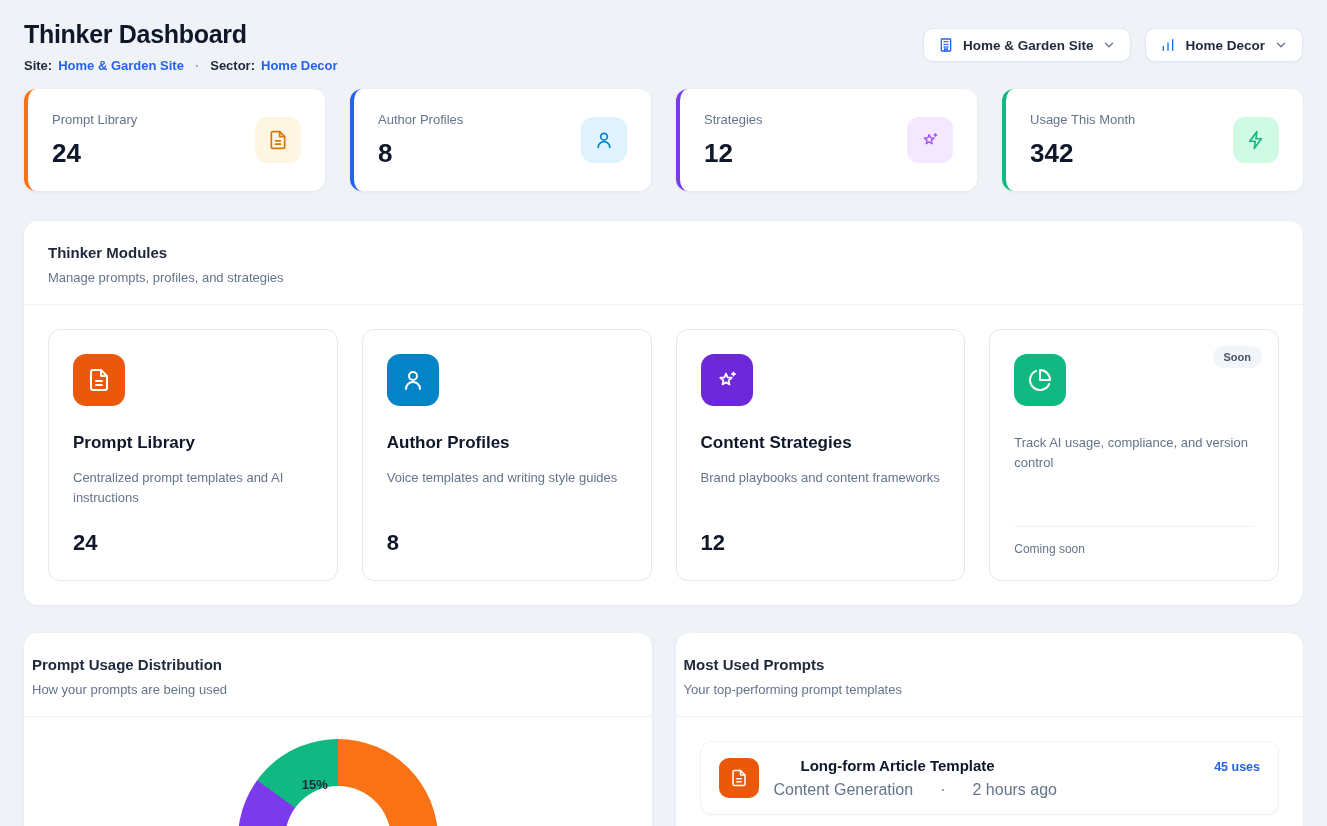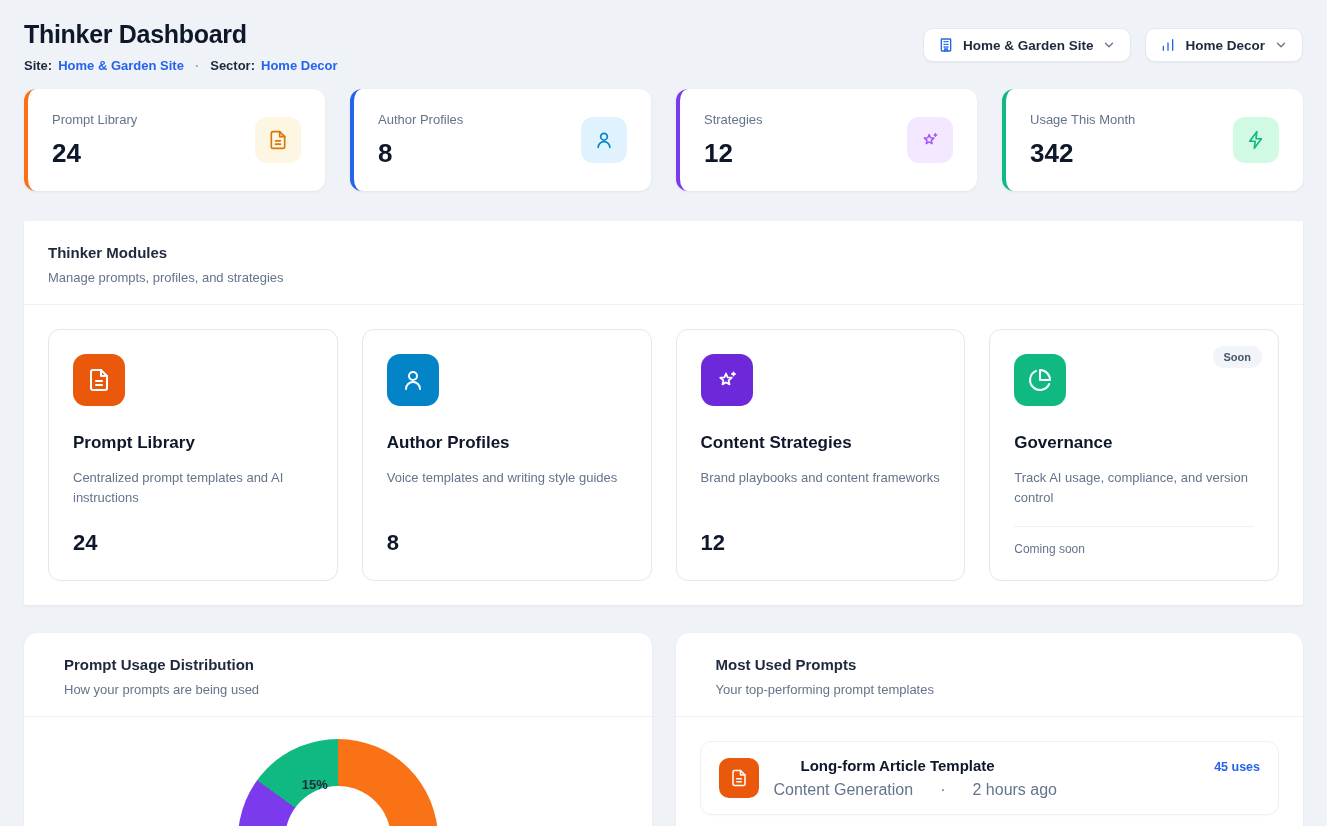--- a/index.html
+++ b/index.html
@@ -34,21 +34,21 @@
     padding:20px 24px; min-height:102px;
     display:flex; justify-content:space-between; align-items:center;
     box-shadow:0 1px 3px rgba(16,24,40,.06);
   }
   .stat-label { font-size:13px; color:#64748b; font-weight:500; margin-bottom:11px; }
   .stat-value { font-size:26px; font-weight:800; color:#0f172a; }
   .stat-icon { width:46px; height:46px; border-radius:12px; display:flex; align-items:center; justify-content:center; flex:none; }
   .stat-icon svg { width:20px; height:20px; display:block; }
 
   
-  .modules-card { background:#fff; border-radius:2px; box-shadow:0 1px 3px rgba(16,24,40,.06); margin-bottom:28px; }
+  .modules-card { background:#fff; border-radius:14px; box-shadow:0 1px 3px rgba(16,24,40,.06); margin-bottom:28px; }
   .modules-header { padding:23px 24px 19px; border-bottom:1px solid #eef1f5; }
   .section-title { font-size:15px; font-weight:700; color:#1e293b; margin-bottom:9px; }
   .section-subtitle { font-size:13px; color:#64748b; font-weight:400; }
   .modules-grid { display:grid; grid-template-columns:repeat(4,1fr); gap:24px; padding:24px; }
   .module-card {
     position:relative; border:1px solid #e2e8f0; border-radius:12px; background:#fff;
     padding:24px; min-height:252px; display:flex; flex-direction:column; cursor:pointer;
   }
   .module-icon { width:52px; height:52px; border-radius:13px; display:flex; align-items:center; justify-content:center; margin-bottom:27px; flex:none; }
   .module-icon svg { width:24px; height:24px; color:#fff; display:block; }
@@ -57,21 +57,21 @@
   .module-count { font-size:22px; font-weight:800; color:#0f172a; margin-top:auto; padding-top:18px; }
   .soon-badge {
     position:absolute; top:16px; right:16px; background:#f1f5f9; color:#475569;
     font-size:11px; font-weight:600; padding:5px 11px; border-radius:999px;
   }
   .module-footer { margin-top:auto; border-top:1px solid #eef1f5; padding-top:15px; font-size:12px; color:#64748b; }
 
   
   .bottom-row { display:grid; grid-template-columns:1fr 1fr; gap:24px; }
   .panel { background:#fff; border-radius:14px; box-shadow:0 1px 3px rgba(16,24,40,.06); height:400px; overflow:hidden; }
-  .panel-header { padding:23px 40px 19px; border-bottom:1px solid #eef1f5; }
+  .panel-header { padding:23px 8px 19px; border-bottom:1px solid #eef1f5; }
 
   .chart-body { display:flex; justify-content:center; padding-top:22px; }
   .donut { position:relative; width:200px; height:200px; border-radius:50%; background:#e2e8f0; }
   .donut-hole { position:absolute; left:50%; top:50%; transform:translate(-50%,-50%); width:106px; height:106px; background:#fff; border-radius:50%; }
   .donut-label { position:absolute; left:64px; top:38px; font-size:13px; font-weight:700; color:#1e293b; }
 
   .prompts-body { padding:24px; }
   .prompt-item {
     display:flex; align-items:center; gap:15px;
     border:1px solid #eef1f5; border-radius:12px; background:#fff;
@@ -231,21 +231,20 @@
       </div>
 
       <div class="module-card">
         <span class="soon-badge">Soon</span>
         <div class="module-icon" style="background-color: rgb(16, 185, 129);">
           <svg viewBox="0 0 24 24" fill="none" stroke="currentColor" stroke-width="2" stroke-linecap="round" stroke-linejoin="round">
               <path d="M21.2 16A10 10 0 1 1 8 2.8"></path>
               <path d="M22 12A10 10 0 0 0 12 2v10z"></path>
             </svg>
         </div>
-        <div class="module-title">Governance</div>
         <div class="module-desc">Track AI usage, compliance, and version control</div>
         <div class="module-footer">Coming soon</div>
       </div>
 
     </div>
   </section>
 
   <div class="bottom-row">
 
     <section class="panel">

